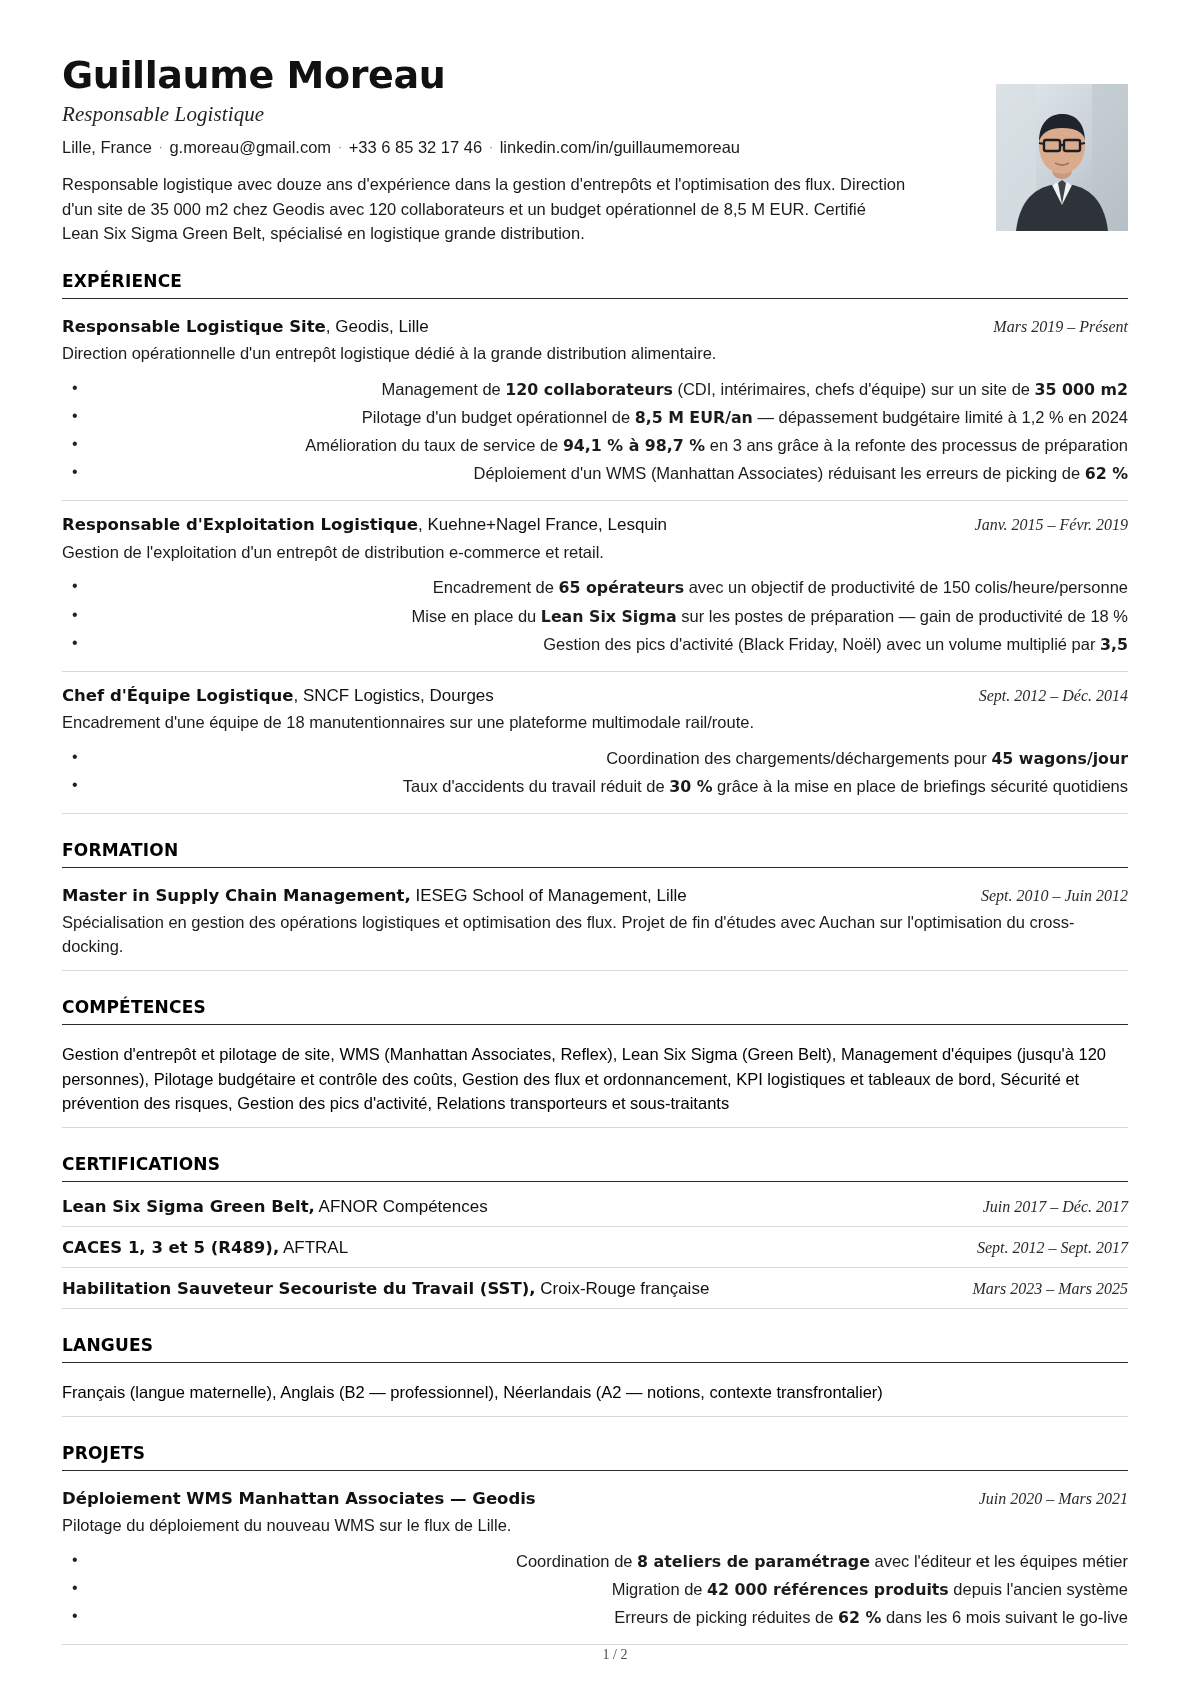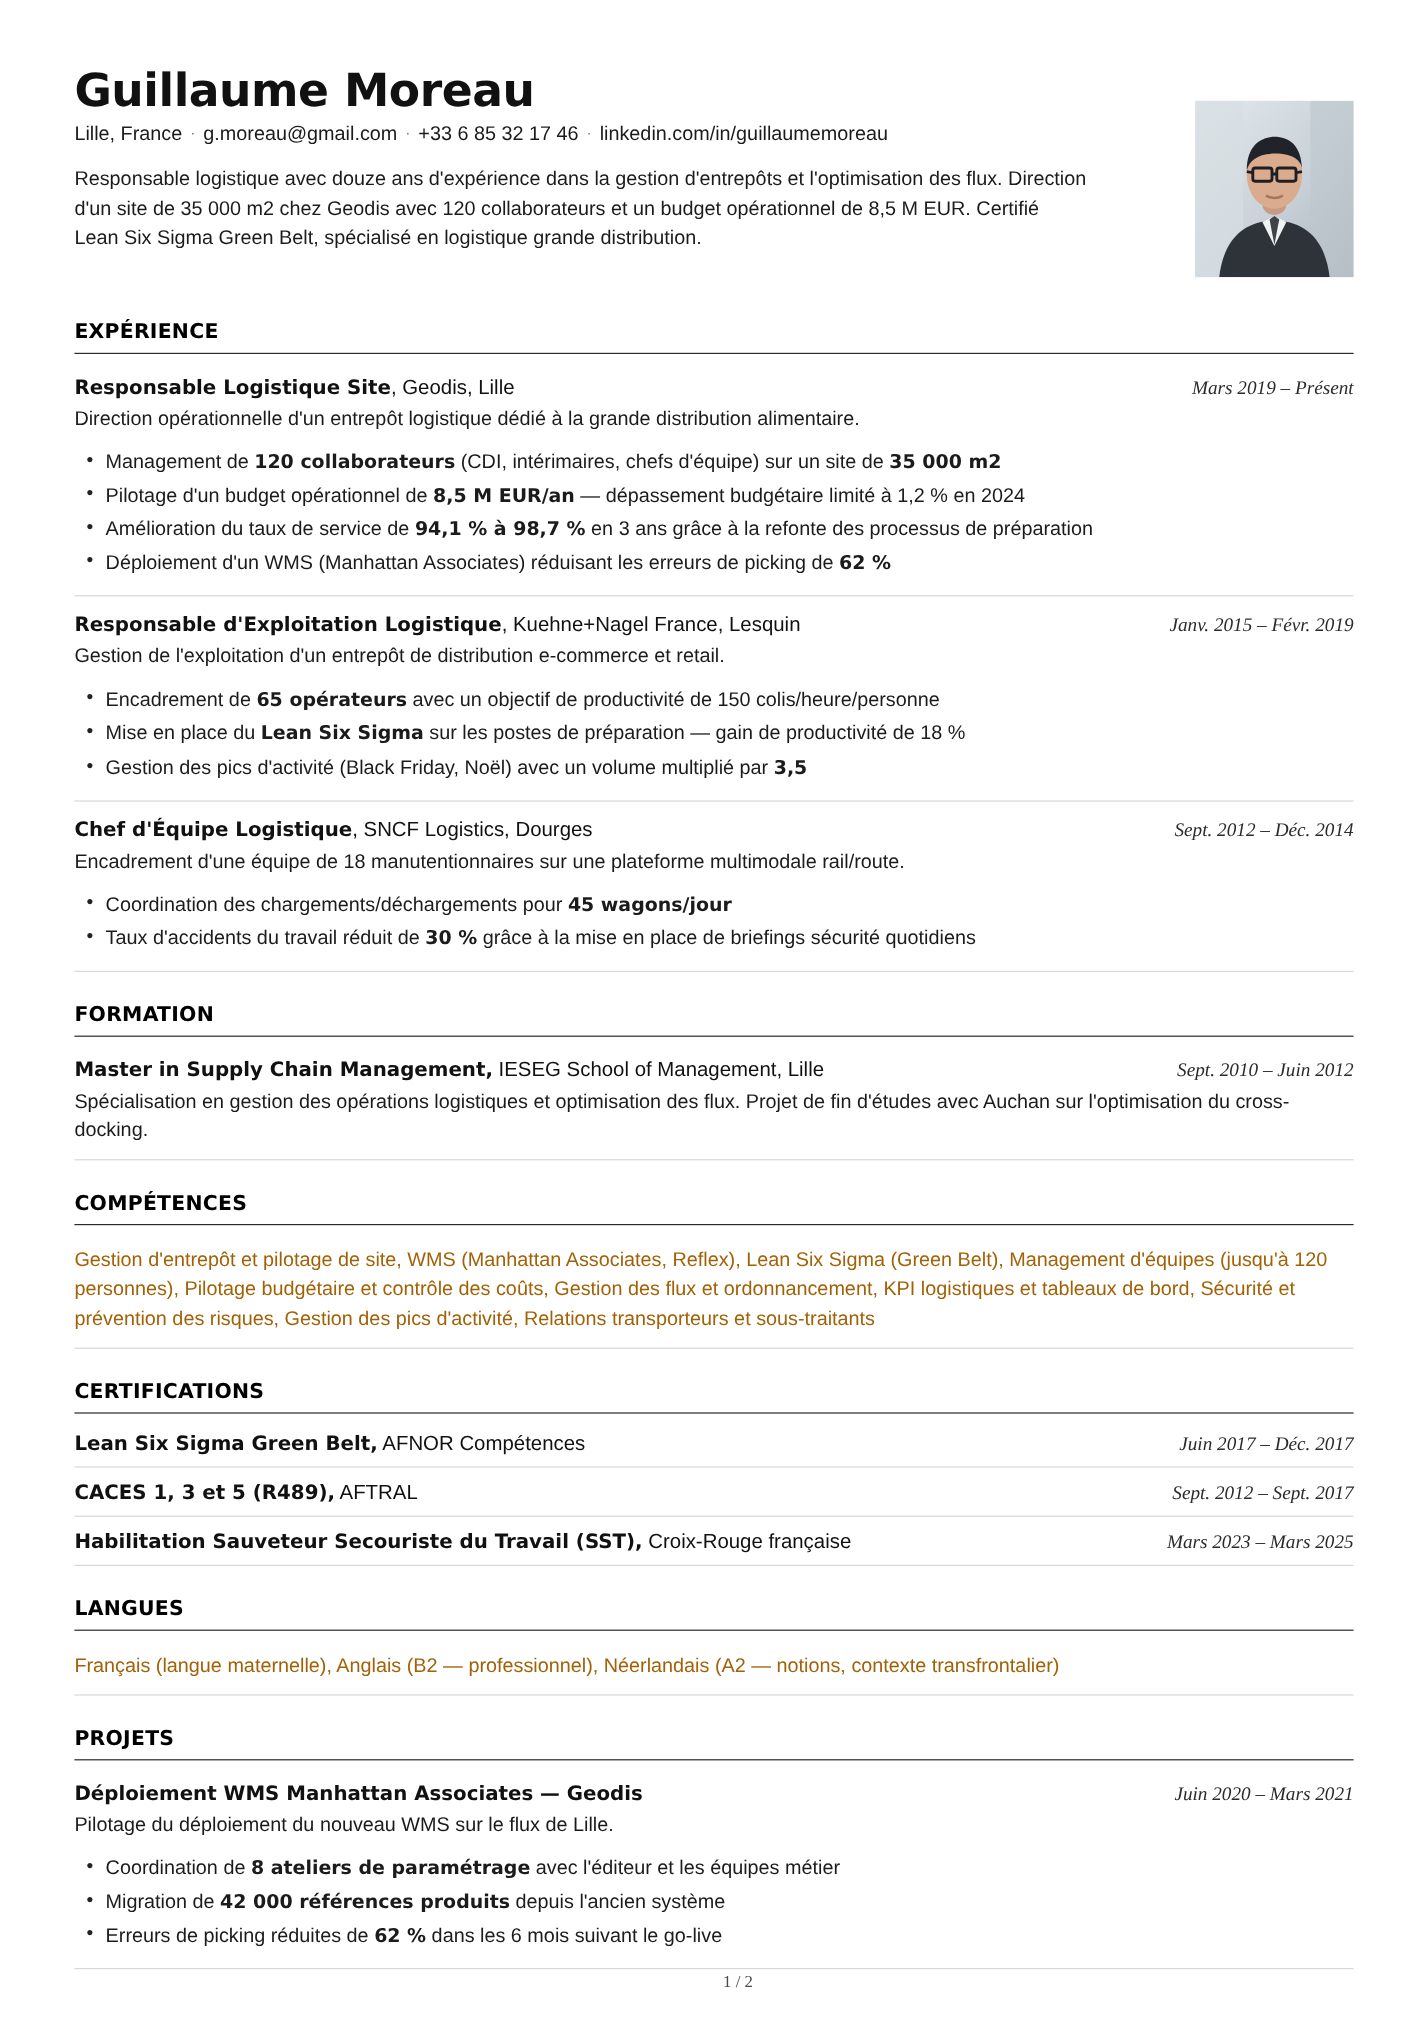--- a/index.html
+++ b/index.html
@@ -121,20 +121,21 @@
   .entry-desc {
     font-size: 16.5px;
     line-height: 1.45;
     color: #1b1b1b;
     margin-top: 4px;
   }
   ul.bullets {
     margin: 11px 0 0 0;
     padding: 0;
     list-style: none;
+    text-align: right;
   }
   ul.bullets li {
     position: relative;
     padding-left: 26px;
     font-size: 16.5px;
     line-height: 1.52;
     color: #1b1b1b;
     margin-bottom: 3px;
   }
   ul.bullets li:before {
@@ -149,21 +150,21 @@
     font-family: "DejaVu Sans", sans-serif;
     font-weight: bold;
     font-size: 15.8px;
   }
   .plain-block {
     padding-top: 13px;
     padding-bottom: 11px;
     border-bottom: 1px solid #d8d8d8;
     font-size: 16.5px;
     line-height: 1.5;
-    color: #a16207;
+    color: #000000;
   }
   .cert-row {
     display: flex;
     justify-content: space-between;
     align-items: baseline;
     gap: 16px;
     padding-top: 11px;
     padding-bottom: 9px;
     border-bottom: 1px solid #d8d8d8;
   }
@@ -188,20 +189,21 @@
     padding-left: 40px;
   }
 </style>
 </head>
 <body>
 
 <div class="page">
 
   <div class="header">
     <h1 class="name">Guillaume Moreau</h1>
+    <div class="subtitle">Responsable Logistique</div>
     <div class="contact">
       <span>Lille, France</span><span class="sep">&nbsp;·&nbsp;</span><span>g.moreau@gmail.com</span><span class="sep">&nbsp;·&nbsp;</span><span>+33 6 85 32 17 46</span><span class="sep">&nbsp;·&nbsp;</span><span>linkedin.com/in/guillaumemoreau</span>
     </div>
     <div class="summary">Responsable logistique avec douze ans d'expérience dans la gestion d'entrepôts et l'optimisation des flux. Direction d'un site de 35 000 m2 chez Geodis avec 120 collaborateurs et un budget opérationnel de 8,5 M EUR. Certifié Lean Six Sigma Green Belt, spécialisé en logistique grande distribution.</div>
 
     <div class="photo">
       <svg width="132" height="147" viewBox="0 0 132 147" xmlns="http://www.w3.org/2000/svg">
         <defs>
           <linearGradient id="bg" x1="0" y1="0" x2="1" y2="1">
             <stop offset="0%" stop-color="#e4e9ed"></stop>

